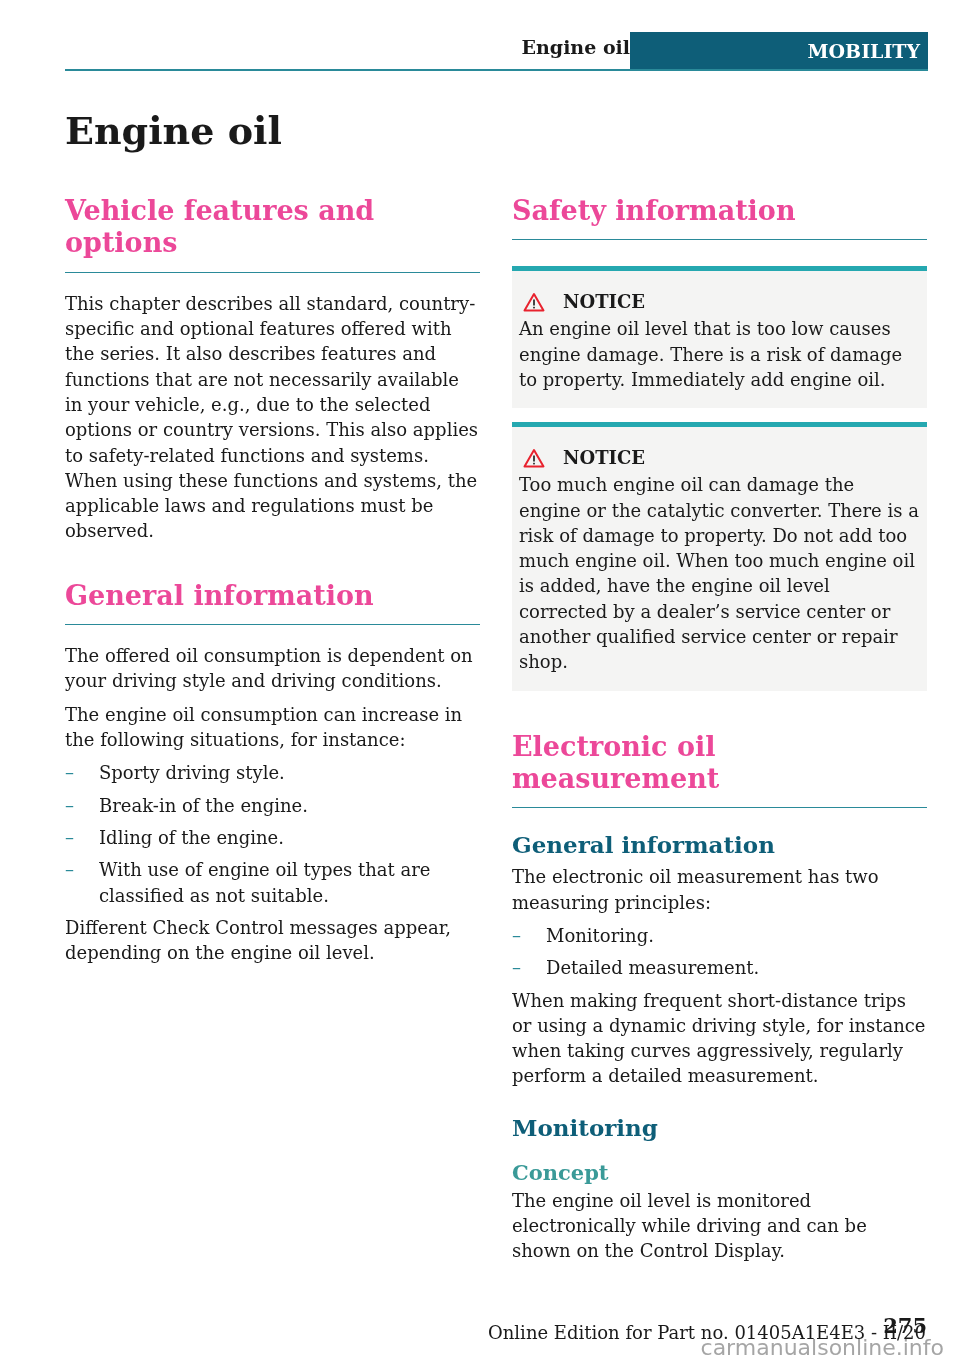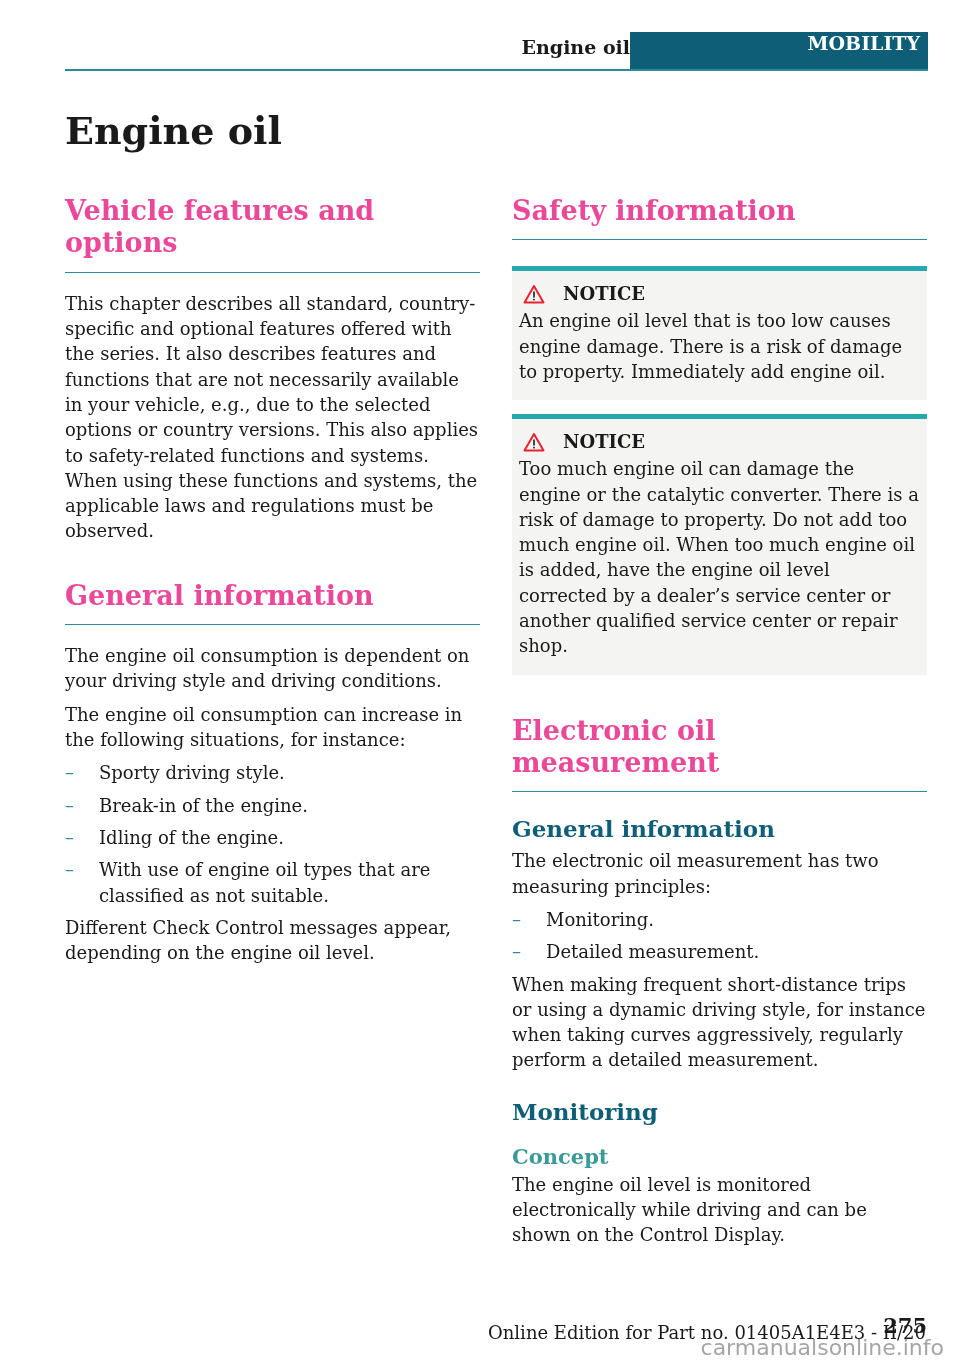--- a/index.html
+++ b/index.html
@@ -3,34 +3,34 @@
 <meta charset="utf-8">
 <style>
   html, body { margin:0; padding:0; background:#fff; }
   body { width:960px; height:1362px; position:relative; overflow:hidden;
          font-family:"DejaVu Serif", "Liberation Serif", serif; color:#1a1a1a; }
   .hdr { position:absolute; left:65px; top:32px; width:863px; height:39px; }
   .hdr-line { position:absolute; left:0; right:0; bottom:0; height:2px; background:#2a8a99; }
   .hdr-sec { position:absolute; right:298px; top:4px; font-size:19px; font-weight:bold; color:#1a1a1a; }
   .hdr-chap { position:absolute; right:0; top:0; width:298px; height:39px; background:#0e5e78;
               color:#fff; font-size:19px; font-weight:bold; text-align:right; box-sizing:border-box;
-              padding:0 8px 0 0; }
+              padding:8px 8px 0 0; }
   .title { position:absolute; left:65px; top:108px; font-size:38px; font-weight:bold; margin:0; color:#1a1a1a; }
   .col { position:absolute; top:195px; width:415px; }
   .col.left { left:65px; }
   .col.right { left:512px; }
   h2 { font-size:27px; font-weight:bold; color:#ec4899; margin:0; padding:0 0 12px 0;
        border-bottom:1px solid #2a8a99; line-height:1.2; }
   h3 { font-size:23px; font-weight:bold; color:#0e5e78; margin:0 0 4px 0; line-height:1.3; }
   h4 { font-size:21px; font-weight:bold; color:#3a9a98; margin:0 0 2px 0; line-height:1.3; }
   p { font-size:18px; line-height:25.3px; margin:0 0 8px 0; }
   ul { list-style:none; margin:0 0 6px 0; padding:0; }
   li { font-size:18px; line-height:25.3px; position:relative; padding-left:34px; margin-bottom:7px; }
   li .dash { position:absolute; left:0; top:0; color:#2a8a99; }
-  .notice { background:#f4f4f3; border-top:5px solid #25a8b0; padding:10px 8px 16px 7px; }
+  .notice { background:#f4f4f3; border-top:5px solid #25a8b0; padding:18px 8px 16px 7px; }
   .notice-head { display:flex; align-items:center; font-size:18px; font-weight:bold; margin-bottom:2px; line-height:25px; }
   .warn-icon { width:22px; height:20px; margin:0 18px 0 4px; display:inline-block; }
   .footer { position:absolute; left:0; top:1322px; width:926px; text-align:right; font-size:18px; color:#1a1a1a; }
   .pagenum { position:absolute; right:33px; top:1313px; font-size:21px; font-weight:bold; }
   .watermark { position:absolute; right:16px; top:1335px; font-family:"DejaVu Sans", sans-serif;
                font-size:22px; color:#888; opacity:0.75; }
 </style>
 </head>
 <body>
 
@@ -43,21 +43,21 @@
 <h1 class="title">Engine oil</h1>
 
 <div class="col left">
   <section>
     <h2>Vehicle features and options</h2>
     <p style="margin-top:18px">This chapter describes all standard, country-specific and optional features offered with the series. It also describes features and functions that are not necessarily available in your vehicle, e.g., due to the selected options or country versions. This also applies to safety-related functions and systems. When using these functions and systems, the applicable laws and regulations must be observed.</p>
   </section>
 
   <section style="margin-top:36px">
     <h2>General information</h2>
-    <p style="margin-top:18px">The engine oil consumption is dependent on your driving style and driving conditions.</p>
+    <p style="margin-top:18px">The offered oil consumption is dependent on your driving style and driving conditions.</p>
     <p>The engine oil consumption can increase in the following situations, for instance:</p>
     <ul>
       <li><span class="dash">–</span><span>Sporty driving style.</span></li>
       <li><span class="dash">–</span><span>Break-in of the engine.</span></li>
       <li><span class="dash">–</span><span>Idling of the engine.</span></li>
       <li><span class="dash">–</span><span>With use of engine oil types that are classified as not suitable.</span></li>
     </ul>
     <p>Different Check Control messages appear, depending on the engine oil level.</p>
   </section>
 </div>

